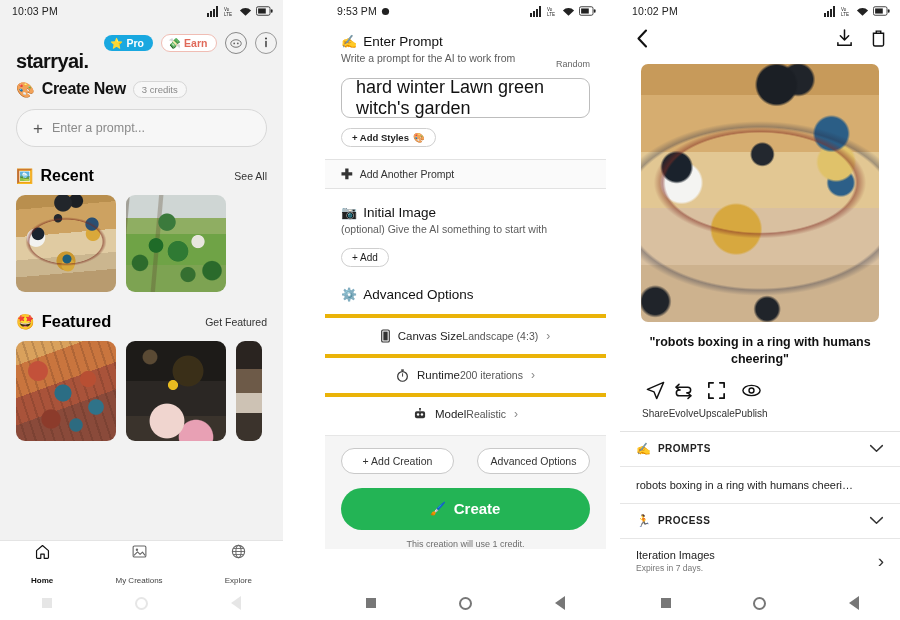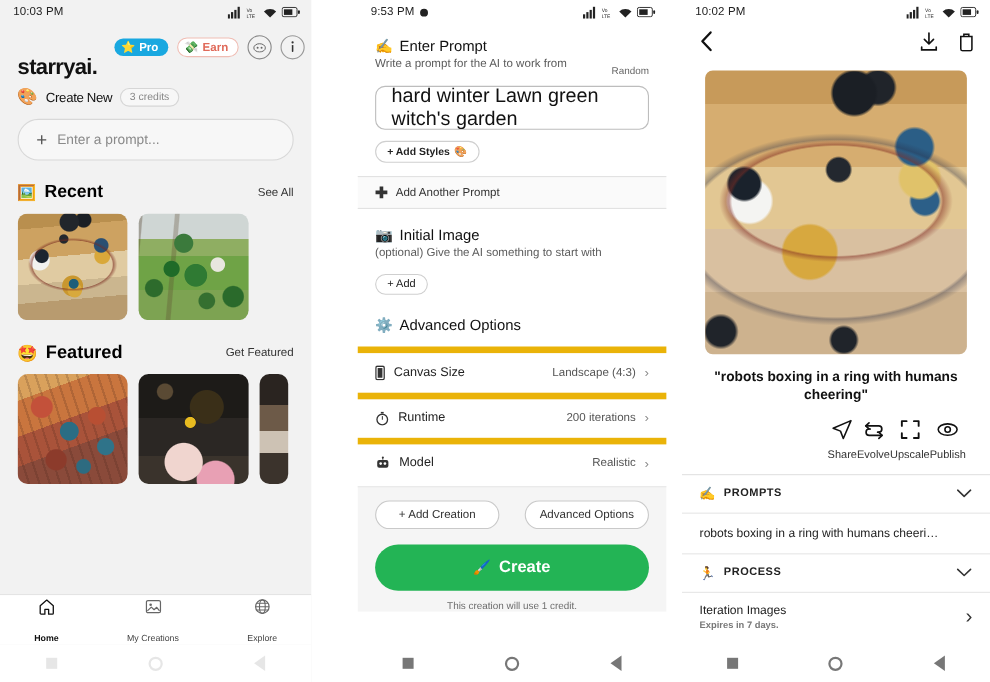--- a/index.html
+++ b/index.html
@@ -47,21 +47,21 @@
     background: transparent; color: #555; font-size: 10px; flex: none;
   }
   .circ-btn.solidish { border-color: #888; }
 
   .l-body { padding: 0 16px; }
   .section-head {
     display: flex; align-items: center; gap: 7px;
     margin-top: 16px;
   }
   .section-head .emj { font-size: 15px; line-height:1; }
-  .section-head h2 { font-size: 12px; font-weight: 400; color: #111; letter-spacing: -.3px;}
+  .section-head h2 { font-size: 16px; font-weight: 700; color: #111; letter-spacing: -.3px;}
   .credits-chip {
     font-size: 9.5px; color: #888; border: 1px solid #d6d6d6;
     border-radius: 999px; padding: 2px 8px; background: #f7f7f7;
   }
   .prompt-box {
     margin-top: 11px; height: 38px; border: 1px solid #d8d8d8;
     border-radius: 999px; background: #f7f7f7;
     display: flex; align-items: center; gap: 9px; padding: 0 16px;
   }
   .prompt-box .plus { font-size: 17px; color: #555; font-weight: 300; line-height: 1;}
@@ -224,22 +224,22 @@
     background: #fff; margin-top: 10px;
   }
   .chip.light { font-weight: 400; font-size: 10px; }
   .bar-row {
     margin-top: 12px; border-top: 1px solid #e2e2e2; border-bottom: 1px solid #e2e2e2;
     background: #fafafa; padding: 7px 16px; display: flex; align-items: center; gap: 7px;
     font-size: 10.5px; color: #333;
   }
   .bar-row .plus { font-size: 14px; font-weight: 600; line-height: 1; }
   .list-row {
-    display: flex; align-items: center; justify-content: space-between;
-    padding: 11px 16px; border-top: 6px solid #eab308;
+    display: flex; align-items: center; justify-content: center;
+    padding: 11px 16px; border-top: 4px solid #eab308;
   }
   .list-row .lhs { display: flex; align-items: center; gap: 8px; font-size: 11.5px; color: #222; }
   .list-row .rhs { display: flex; align-items: center; gap: 8px; font-size: 10.5px; color: #555; }
   .chev { color: #8a8a8a; font-size: 12px; line-height: 1; }
   .m-footer { background: #f5f5f5; padding: 12px 16px 0; border-top: 1px solid #e6e6e6; margin-top: 4px; }
   .btn-duo { display: flex; gap: 23px; justify-content: center; }
   .btn-outline {
     flex: 1; height: 26px; border: 1px solid #c9c9c9; border-radius: 999px;
     background: #fff; display: flex; align-items: center; justify-content: center;
     font-size: 10.5px; color: #333;
@@ -258,36 +258,36 @@
   }
   .r-topbar .icons { display: flex; gap: 18px; align-items: center; }
   .hero-img {
     margin: 6px auto 0; width: 238px; height: 258px;
     border-radius: 7px; overflow: hidden;
   }
   .hero-caption {
     text-align: center; font-size: 12.5px; font-weight: 700; color: #111;
     padding: 12px 26px 0; line-height: 1.35;
   }
-  .action-row { display: flex; justify-content: flex-end; padding: 12px 22px 0; }
+  .action-row { display: flex; justify-content: flex-start; padding: 12px 22px 0; }
   .action { display: flex; flex-direction: column; align-items: center; gap: 7px; }
   .action span { font-size: 10px; color: #333; }
   .acc-head {
     display: flex; align-items: center; justify-content: space-between;
     padding: 10px 16px; border-top: 1px solid #e2e2e2; border-bottom: 1px solid #e6e6e6;
   }
   .acc-head .lhs { display: flex; align-items: center; gap: 7px; }
   .acc-head .lhs span.lbl { font-size: 10px; font-weight: 700; letter-spacing: .5px; color: #222; }
   .acc-body { padding: 12px 16px; font-size: 11px; color: #222; border-bottom: 1px solid #e6e6e6; }
   .iter-row {
     display: flex; align-items: center; justify-content: space-between;
     padding: 10px 16px;
   }
   .iter-row .t1 { font-size: 11px; color: #222; }
-  .iter-row .t2 { font-size: 8.5px; color: #777; margin-top: 2px; font-weight: bold; }
+  .iter-row .t2 { font-size: 8.5px; color: #777; margin-top: 2px; }
   .iter-row .bigchev { font-size: 19px; color: #333; font-weight: 300; }
 </style>
 </head>
 <body>
 
 <div class="canvas">
 
   <div class="phone phone-left">
 
     <div class="statusbar">

